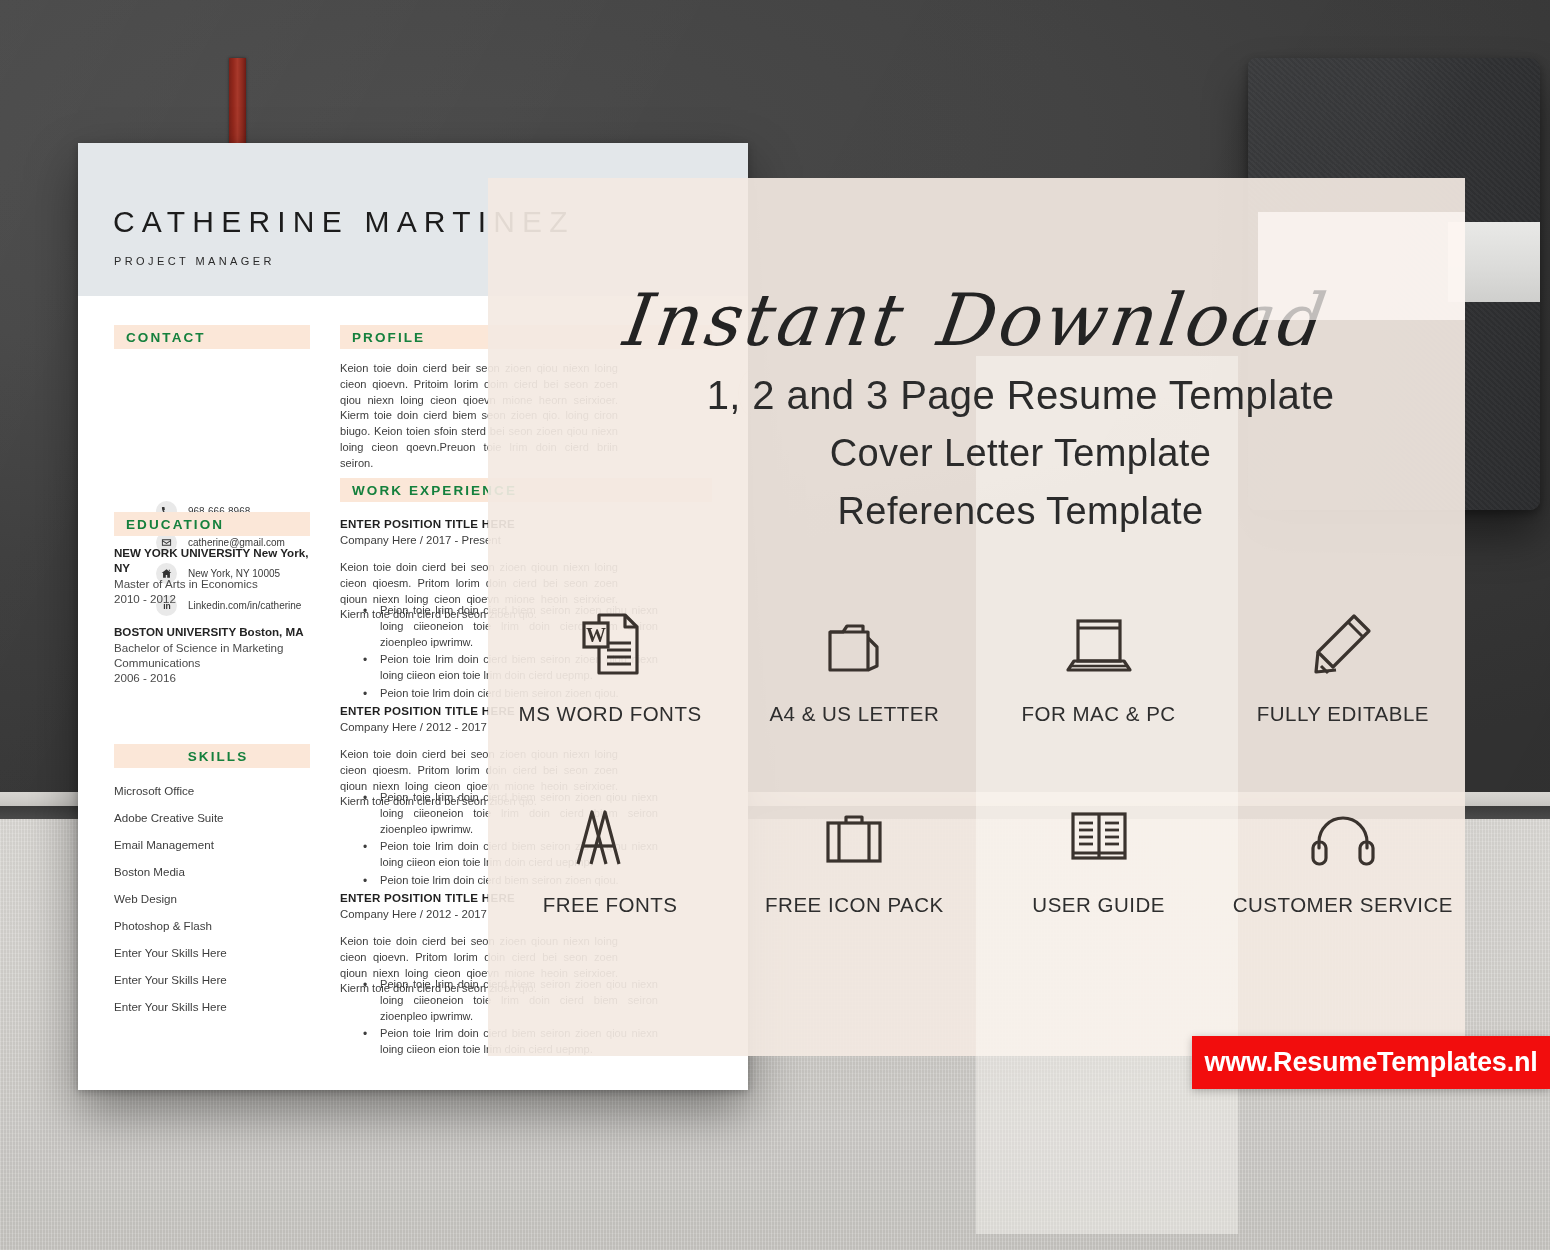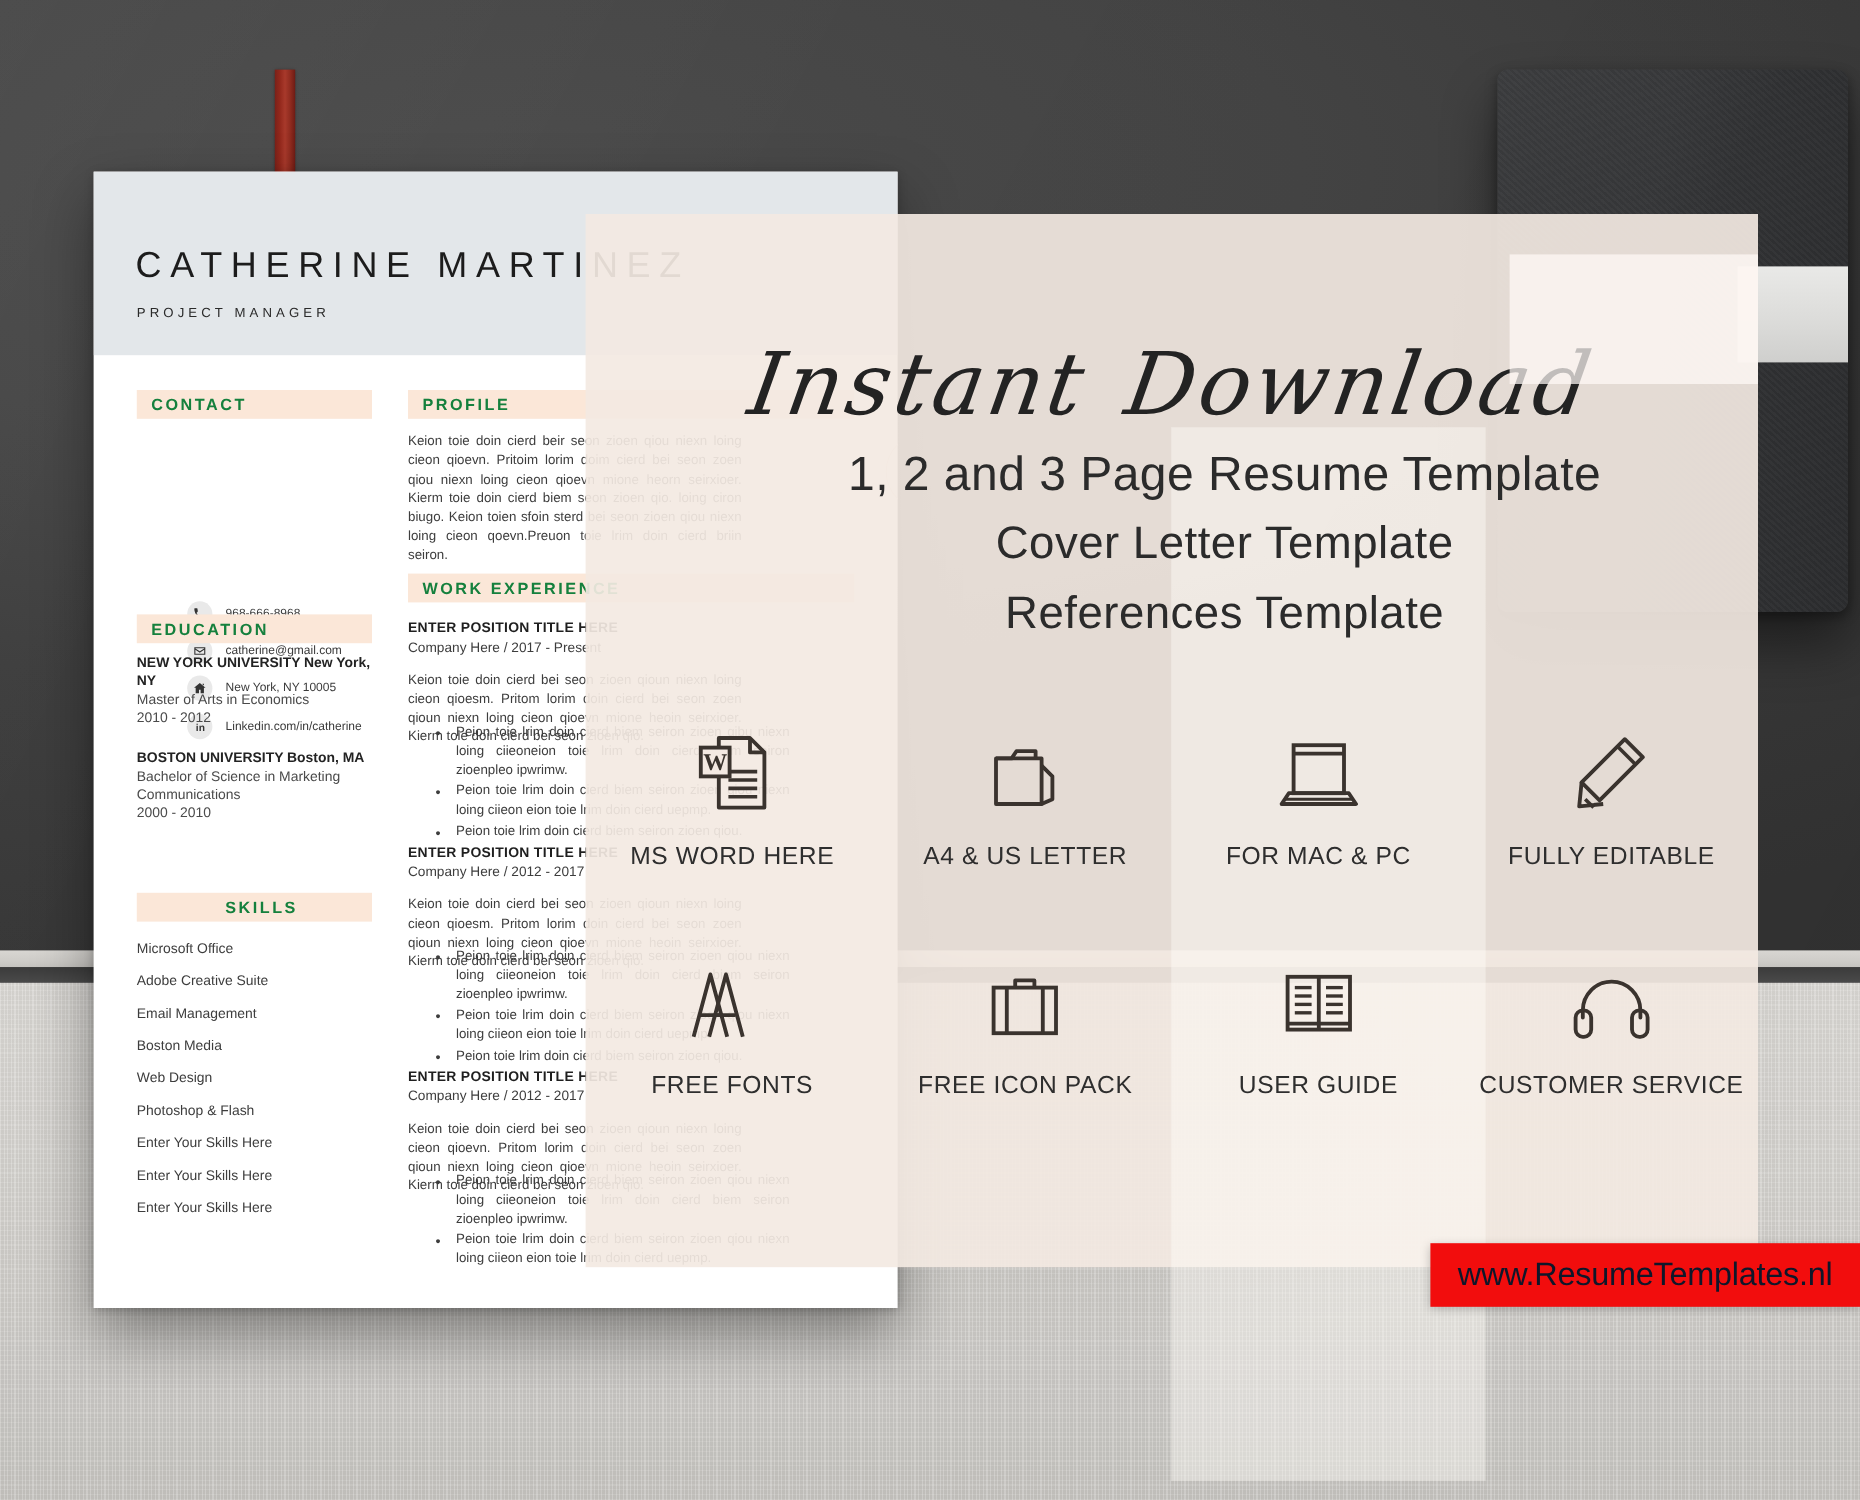--- a/index.html
+++ b/index.html
@@ -187,21 +187,21 @@
     margin-top:23px;font-size:20.5px;color:#2e2e2e;letter-spacing:.5px;white-space:nowrap;
   }
 
   
   .urlbar{
     position:absolute;left:1192px;top:1036px;width:358px;height:53px;
     background:#f20d0d;display:flex;align-items:center;justify-content:center;
     box-shadow:0 2px 8px rgba(0,0,0,.25);
   }
   .urlbar span{
-    color:#0f172a;font-size:27px;font-weight:400;letter-spacing:-.2px;white-space:nowrap;
+    color:#ffffff;font-size:27px;font-weight:700;letter-spacing:-.2px;white-space:nowrap;
   }
 </style>
 </head>
 <body>
 
 <div id="stage">
 
   <div class="bg-wall"></div>
   <div class="bg-wall-sheen"></div>
   <div class="bg-ledge-light"></div>
@@ -273,21 +273,21 @@
 
     <div class="edu-block" style="top:403px;">
       <div class="edu-b">NEW YORK UNIVERSITY New York, NY</div>
       <div class="edu-n">Master of Arts in Economics</div>
       <div class="edu-n">2010 - 2012</div>
     </div>
 
     <div class="edu-block" style="top:482px;">
       <div class="edu-b">BOSTON UNIVERSITY Boston, MA</div>
       <div class="edu-n">Bachelor of Science in Marketing Communications</div>
-      <div class="edu-n">2000 - 2010</div>
+      <div class="edu-n">2006 - 2016</div>
     </div>
 
     <div class="sec-bar" style="left:36px;top:601px;width:196px;justify-content:center;">
       <span>SKILLS</span>
     </div>
 
     <div class="skill-item" style="top:641px;">Microsoft Office</div>
     <div class="skill-item" style="top:668px;">Adobe Creative Suite</div>
     <div class="skill-item" style="top:695px;">Email Management</div>
     <div class="skill-item" style="top:722px;">Boston Media</div>
@@ -353,21 +353,21 @@
               <path d="M20 6 h26 l12 12 v46 h-38 z" fill="none" stroke="#3a332e" stroke-width="3.2" stroke-linejoin="round"></path>
               <path d="M46 6 v12 h12" fill="none" stroke="#3a332e" stroke-width="3.2" stroke-linejoin="round"></path>
               <line x1="28" y1="34" x2="52" y2="34" stroke="#3a332e" stroke-width="3"></line>
               <line x1="28" y1="41" x2="52" y2="41" stroke="#3a332e" stroke-width="3"></line>
               <line x1="28" y1="48" x2="52" y2="48" stroke="#3a332e" stroke-width="3"></line>
               <line x1="28" y1="55" x2="52" y2="55" stroke="#3a332e" stroke-width="3"></line>
               <rect x="5" y="14" width="24" height="24" fill="#f3e9e2" stroke="#3a332e" stroke-width="3.2"></rect>
               <text x="17" y="33" text-anchor="middle" font-family="Liberation Serif, serif" font-size="20" font-weight="700" fill="#3a332e">W</text>
             </svg>
           </div>
-          <div class="feat-lbl">MS WORD HERE</div>
+          <div class="feat-lbl">MS WORD FONTS</div>
         </div>
 
         <div class="feat">
           <div class="feat-ico">
             <svg width="66" height="66" viewBox="0 0 66 66">
               <path d="M9 19 h13 l4 -6 h16 v7" fill="none" stroke="#3a332e" stroke-width="3.2" stroke-linejoin="round"></path>
               <path d="M9 19 v38 h38 v-38 z" fill="none" stroke="#3a332e" stroke-width="3.2" stroke-linejoin="round"></path>
               <path d="M47 25 l9 9 v19 l-9 4" fill="none" stroke="#3a332e" stroke-width="3.2" stroke-linejoin="round"></path>
             </svg>
           </div>

